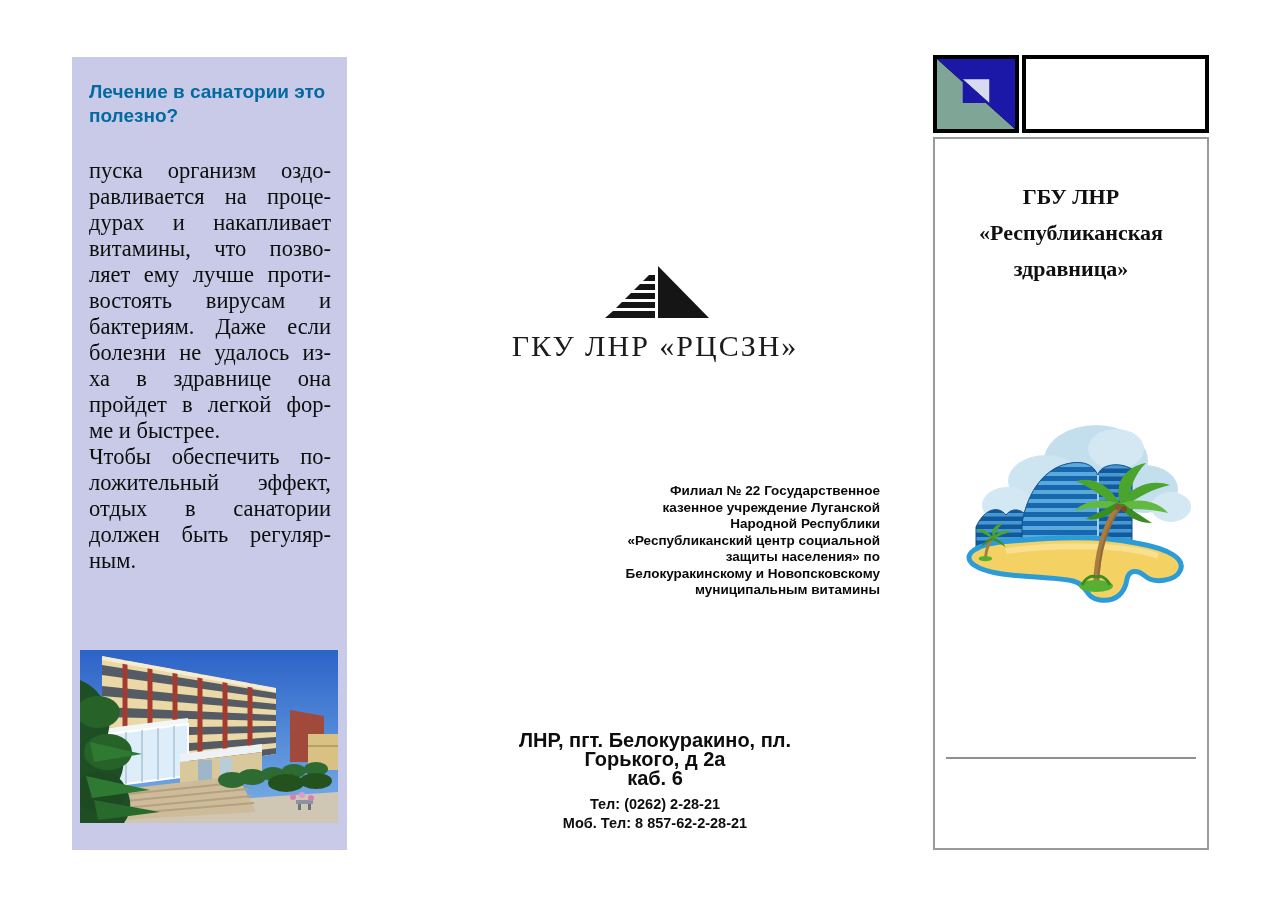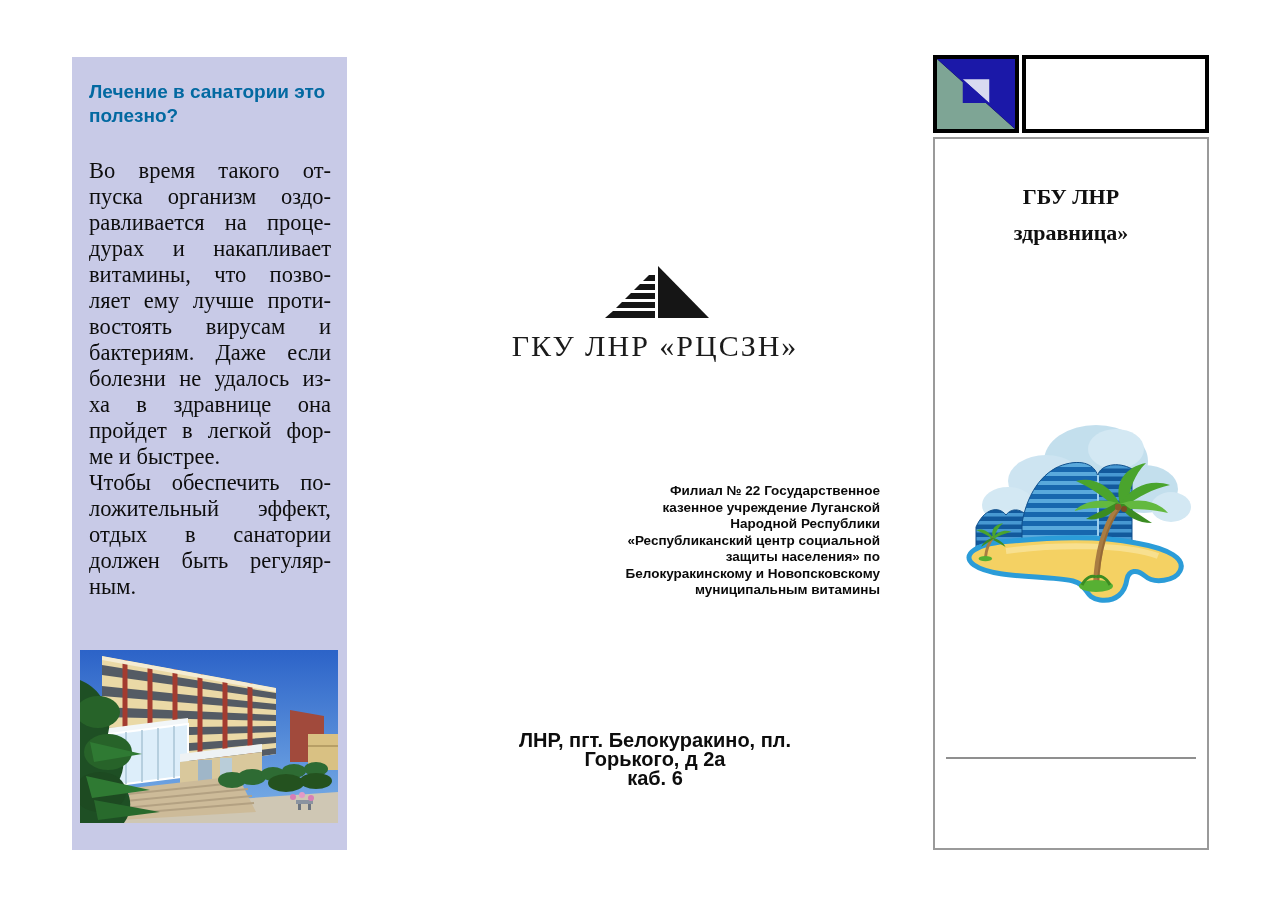--- a/index.html
+++ b/index.html
@@ -47,21 +47,20 @@
   .divider{position:absolute;left:11px;right:11px;top:618px;height:2px;background:#8f8f8f;}
 </style>
 </head>
 <body>
 
 <div class="page">
 
   <aside class="left-panel">
     <h2 class="left-heading">Лечение в санатории это полезно?</h2>
     <div class="left-body">
-        <div class="jline">Во время такого от-</div>
         <div class="jline">пуска организм оздо-</div>
         <div class="jline">равливается на проце-</div>
         <div class="jline">дурах и накапливает</div>
         <div class="jline">витамины, что позво-</div>
         <div class="jline">ляет ему лучше проти-</div>
         <div class="jline">востоять вирусам и</div>
         <div class="jline">бактериям. Даже если</div>
         <div class="jline">болезни не удалось из-</div>
         <div class="jline">ха в здравнице она</div>
         <div class="jline">пройдет в легкой фор-</div>
@@ -181,38 +180,43 @@
         <div class="line">«Республиканский центр социальной</div>
         <div class="line">защиты населения» по</div>
         <div class="line">Белокуракинскому и Новопсковскому</div>
         <div class="line">муниципальным витамины</div>
       </div>
     <div class="address">
         <div class="line">ЛНР, пгт. Белокуракино, пл.</div>
         <div class="line">Горького, д 2а</div>
         <div class="line">каб. 6</div>
       </div>
+    <div class="phones">
+        <div class="line">Тел: (0262) 2-28-21</div>
+        <div class="line">Моб. Тел: 8 857-62-2-28-21</div>
+      </div>
   </section>
 
   <section class="right-panel">
     <div class="header-box">
       <div class="logo-square">
         <svg viewBox="0 0 100 100" width="100%" height="100%" preserveAspectRatio="none">
           <polygon points="0,0 0,100 100,100" style="fill:var(--logo-green)"></polygon>
           <polygon points="0,0 100,0 100,100" style="fill:var(--logo-blue)"></polygon>
           <polygon points="33,29 67,29 67,63" style="fill:var(--logo-light)"></polygon>
           <polygon points="33,29 33,63 67,63" style="fill:var(--logo-blue)"></polygon>
         </svg>
       </div>
       <div class="header-gap"></div>
       <div class="header-blank"></div>
     </div>
     <div class="panel-frame">
       <div class="right-title">
           <div class="line">ГБУ ЛНР</div>
+          <div class="line">«Республиканская</div>
           <div class="line">здравница»</div>
         </div>
       <div class="island" title="остров с санаторием и пальмами">
         <svg viewBox="0 0 250 205" width="250" height="205">
           <defs>
             <pattern id="bs" width="12" height="9" patternUnits="userSpaceOnUse">
               <rect width="12" height="9" fill="#1767ae"></rect>
                 <rect width="12" height="4" fill="#59a9dc"></rect>
             </pattern>
             <pattern id="bs2" width="12" height="8" patternUnits="userSpaceOnUse">

